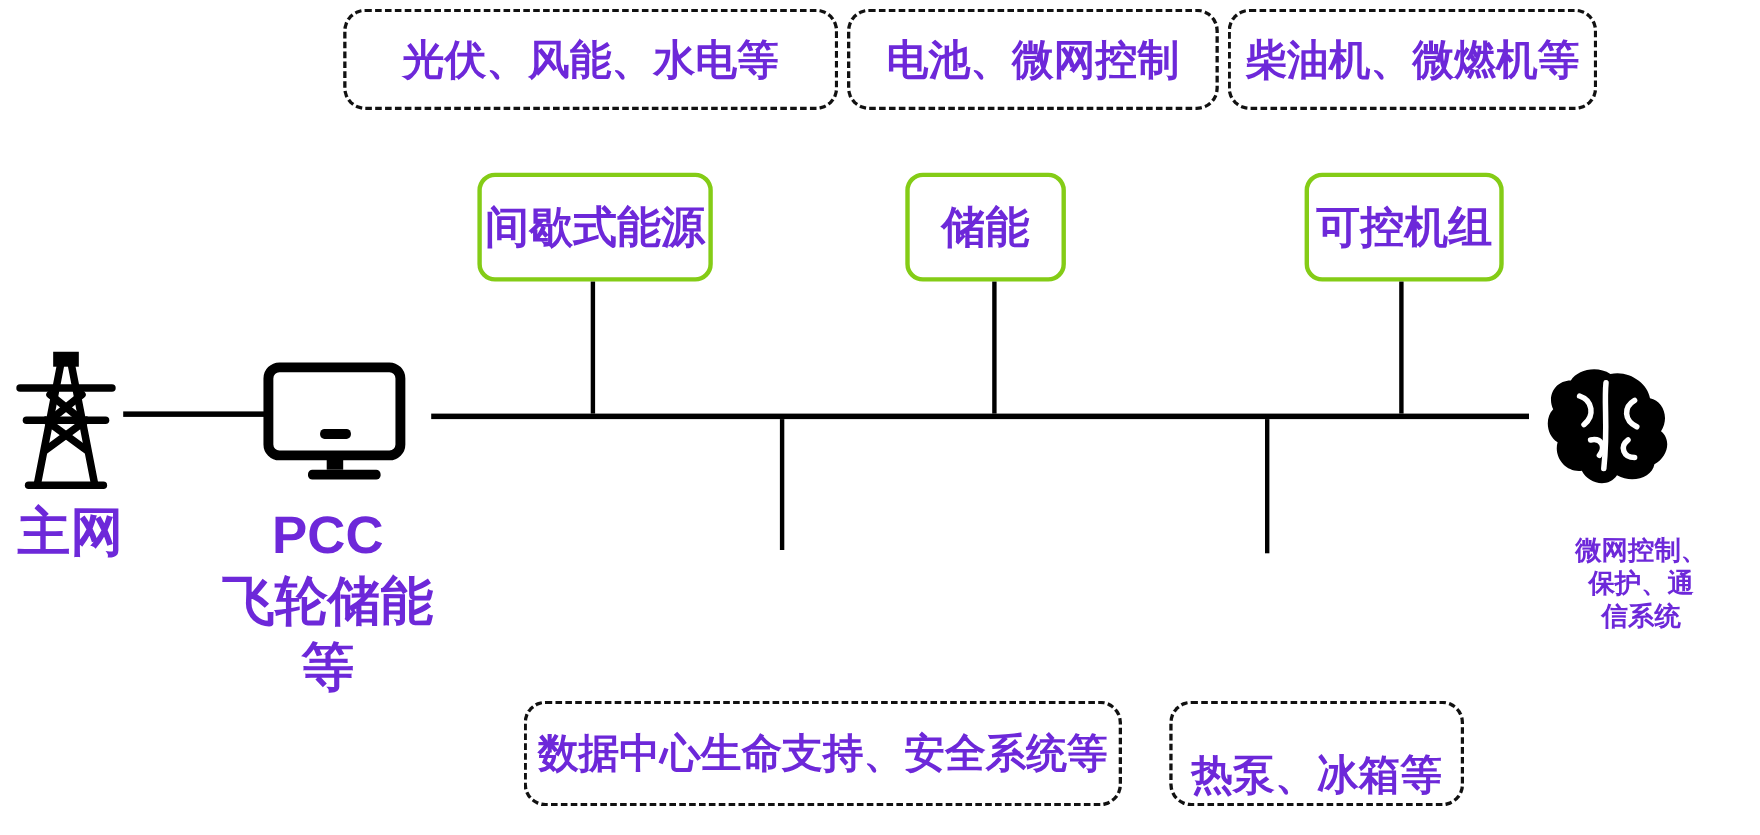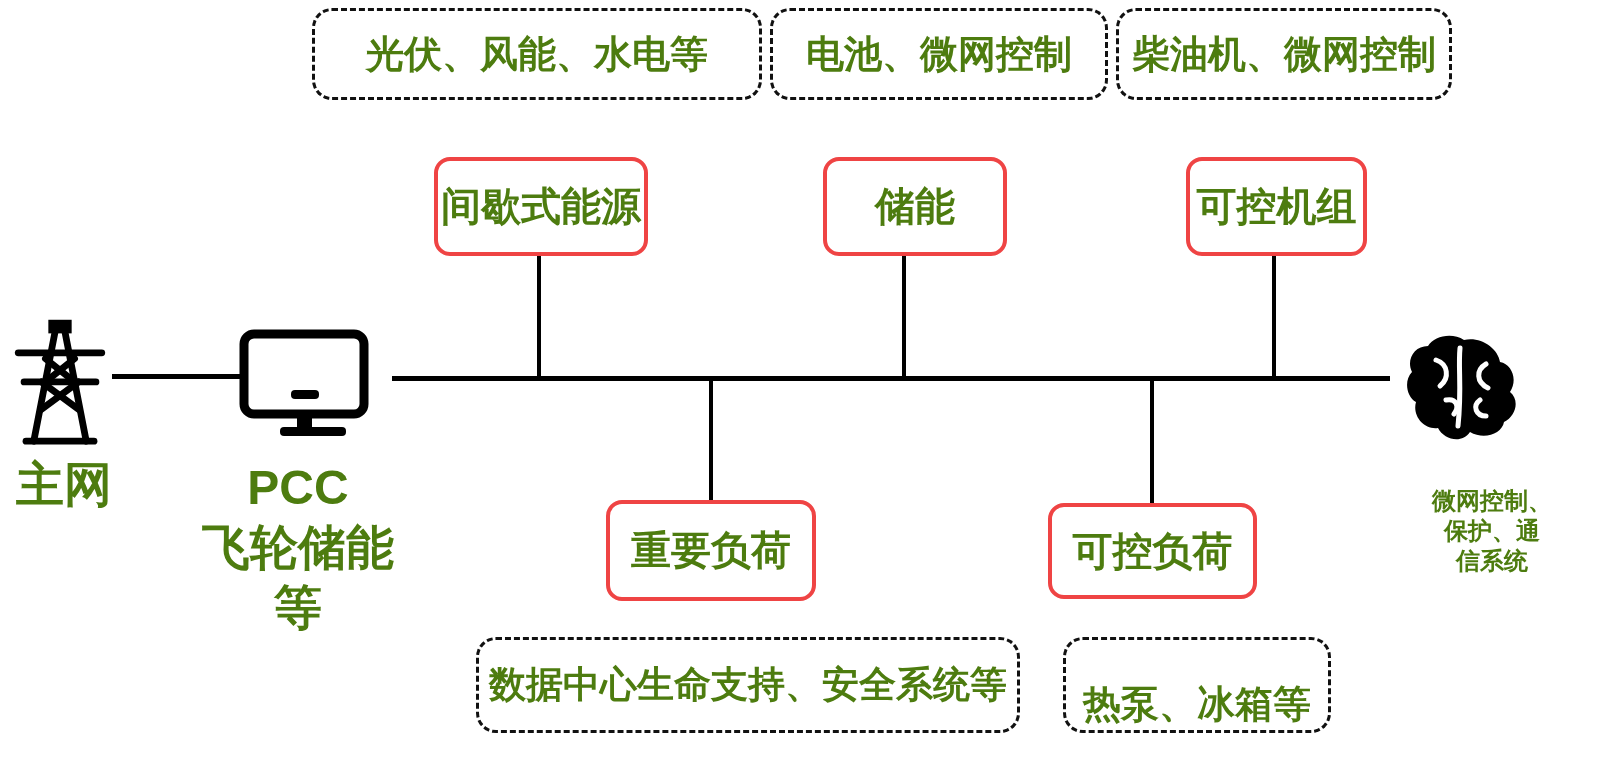--- a/index.html
+++ b/index.html
@@ -1,29 +1,29 @@
 <!DOCTYPE html>
 <html><head>
 <meta charset="utf-8">
 <style>
   html,body { margin:0; padding:0; background:#fff; }
   .canvas {
     position:relative; width:1600px; height:759px; background:#ffffff;
-    font-family:"Liberation Sans", sans-serif; color:#4d7c0f; overflow:hidden;
+    font-family:"Liberation Sans", sans-serif; color:#6d28d9; overflow:hidden;
   }
   .annot {
     position:absolute; box-sizing:border-box;
     display:flex; align-items:center; justify-content:center;
     border:3px dashed #111; border-radius:20px;
     font-weight:bold; font-size:38px; background:#fff; text-align:center;
   }
   .node {
     position:absolute; box-sizing:border-box;
     display:flex; align-items:center; justify-content:center;
-    border:4px solid #ef4444; border-radius:16px;
+    border:4px solid #84cc16; border-radius:16px;
     font-weight:bold; font-size:40px; background:#fff; text-align:center;
   }
   .hline, .vline { position:absolute; background:#000; }
   .lbl {
     position:absolute; font-weight:bold; font-size:48px;
     text-align:center; white-space:pre-line; line-height:1.25;
   }
   .icon { position:absolute; }
 </style>
 </head>
@@ -31,50 +31,44 @@
 
 <div class="canvas">
 
   <div class="annot" style="left:312px; top:8px; width:450px; height:92px;">
     <span>光伏、风能、水电等</span>
   </div>
   <div class="annot" style="left:770px; top:8px; width:338px; height:92px;">
     <span>电池、微网控制</span>
   </div>
   <div class="annot" style="left:1116px; top:8px; width:336px; height:92px;">
-    <span>柴油机、微网控制</span>
+    <span>柴油机、微燃机等</span>
   </div>
 
   <div class="node" style="left:434px; top:157px; width:214px; height:99px;">
     <span>间歇式能源</span>
   </div>
-  <div class="node" style="left:823px; top:157px; width:184px; height:99px;">
+  <div class="node" style="left:823px; top:157px; width:146px; height:99px;">
     <span>储能</span>
   </div>
   <div class="node" style="left:1186px; top:157px; width:181px; height:99px;">
     <span>可控机组</span>
   </div>
 
   <div class="hline" style="left:392px; top:376px; width:998px; height:5px;"></div>
 
   <div class="hline" style="left:112px; top:374px; width:132px; height:5px;"></div>
 
   <div class="vline" style="left:537px; top:256px; width:4px; height:120px;"></div>
   <div class="vline" style="left:902px; top:256px; width:4px; height:120px;"></div>
   <div class="vline" style="left:1272px; top:256px; width:4px; height:120px;"></div>
 
   <div class="vline" style="left:709px; top:381px; width:4px; height:119px;"></div>
   <div class="vline" style="left:1150px; top:381px; width:4px; height:122px;"></div>
 
-  <div class="node" style="left:606px; top:500px; width:210px; height:101px;">
-    <span>重要负荷</span>
-  </div>
-  <div class="node" style="left:1048px; top:503px; width:209px; height:96px;">
-    <span>可控负荷</span>
-  </div>
 
   <div class="annot" style="left:476px; top:637px; width:544px; height:96px; font-size:37px;">
     <span>数据中心生命支持、安全系统等</span>
   </div>
   <div class="annot" style="left:1063px; top:637px; width:268px; height:96px;align-items:flex-end;">
     <span>热泵、冰箱等</span>
   </div>
 
   <svg class="icon" style="left:6px; top:312px; width:108px; height:136px;" viewBox="0 0 110 140">
     <g stroke="#000" stroke-width="7" fill="none" stroke-linecap="round">

